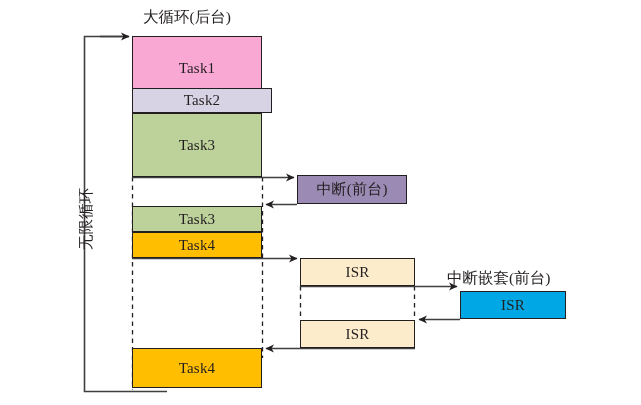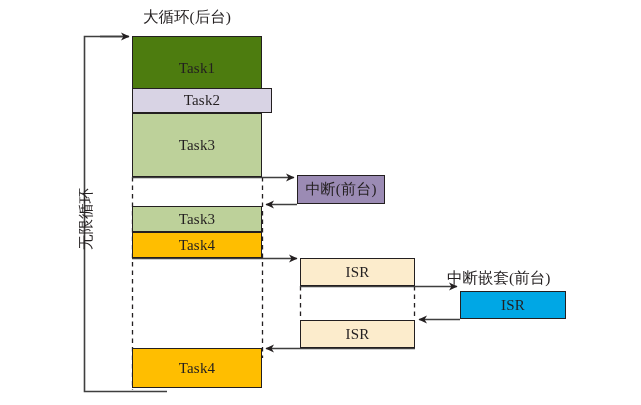--- a/index.html
+++ b/index.html
@@ -85,33 +85,33 @@
 
     <path d="M132,258.5 L262,258.5 L297,258.5" fill="none" stroke="#3f3f3f" stroke-width="1.5" marker-end="url(#arrR)"></path>
 
     <path d="M300,286.5 L415,286.5 L457,286.5" fill="none" stroke="#3f3f3f" stroke-width="1.5" marker-end="url(#arrR)"></path>
 
     <path d="M460,319.5 L419,319.5" fill="none" stroke="#3f3f3f" stroke-width="1.5" marker-end="url(#arrL)"></path>
 
     <path d="M415,348.5 L266,348.5" fill="none" stroke="#3f3f3f" stroke-width="1.5" marker-end="url(#arrL)"></path>
   </svg>
 
-  <div class="blk" style="left:132px;top:36px;width:130px;height:64px;background:#4d7c0f;">Task1</div>
+  <div class="blk" style="left:132px;top:36px;width:130px;height:64px;background:#f9a8d4;">Task1</div>
 
   <div class="blk" style="left:132px;top:88px;width:140px;height:25px;background:#d8d3e4;">Task2</div>
 
   <div class="blk" style="left:132px;top:113px;width:130px;height:64px;background:#bdd19a;">Task3</div>
 
   <div class="blk" style="left:132px;top:206px;width:130px;height:26px;background:#bdd19a;">Task3</div>
 
   <div class="blk" style="left:132px;top:232px;width:130px;height:26px;background:#ffbe00;">Task4</div>
 
   <div class="blk" style="left:132px;top:348px;width:130px;height:40px;background:#ffbe00;">Task4</div>
 
-  <div class="blk" style="left:297px;top:175px;width:88px;height:29px;background:#9b8bb4;font-size:15px;">中断(前台)</div>
+  <div class="blk" style="left:297px;top:175px;width:110px;height:29px;background:#9b8bb4;font-size:15px;">中断(前台)</div>
 
   <div class="blk" style="left:300px;top:258px;width:115px;height:28px;background:#fceccc;">ISR</div>
 
   <div class="blk" style="left:300px;top:320px;width:115px;height:28px;background:#fceccc;">ISR</div>
 
   <div class="blk" style="left:460px;top:291px;width:106px;height:28px;background:#00a7e5;">ISR</div>
 
   <div class="lbl" style="left:447px;top:268px;">中断嵌套(前台)</div>
 
   <div class="lbl" style="left:143px;top:7px;">大循环(后台)</div>

